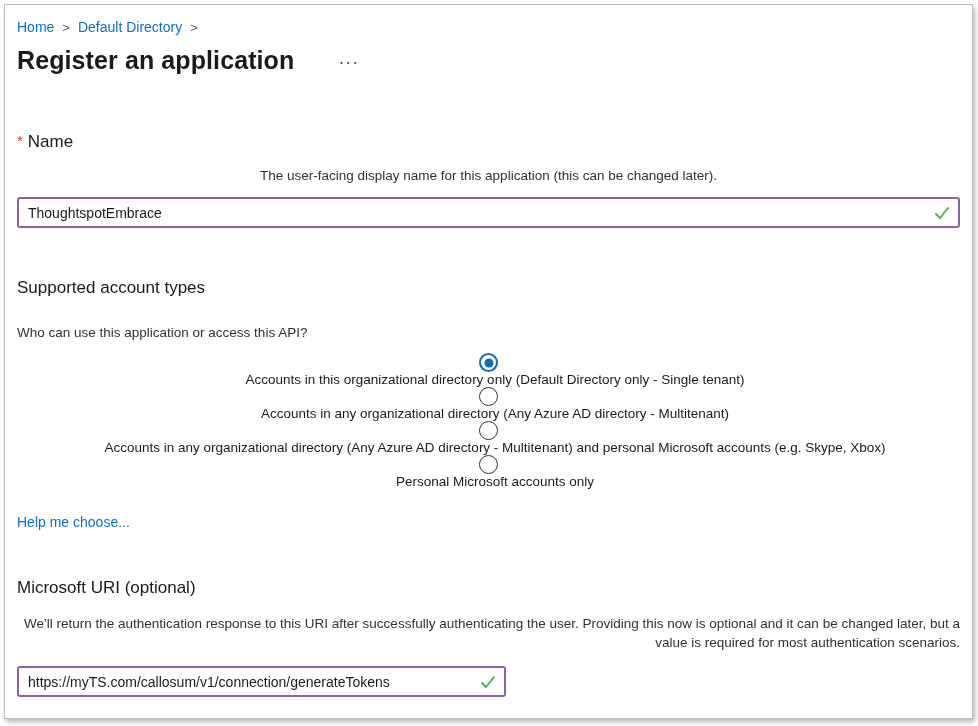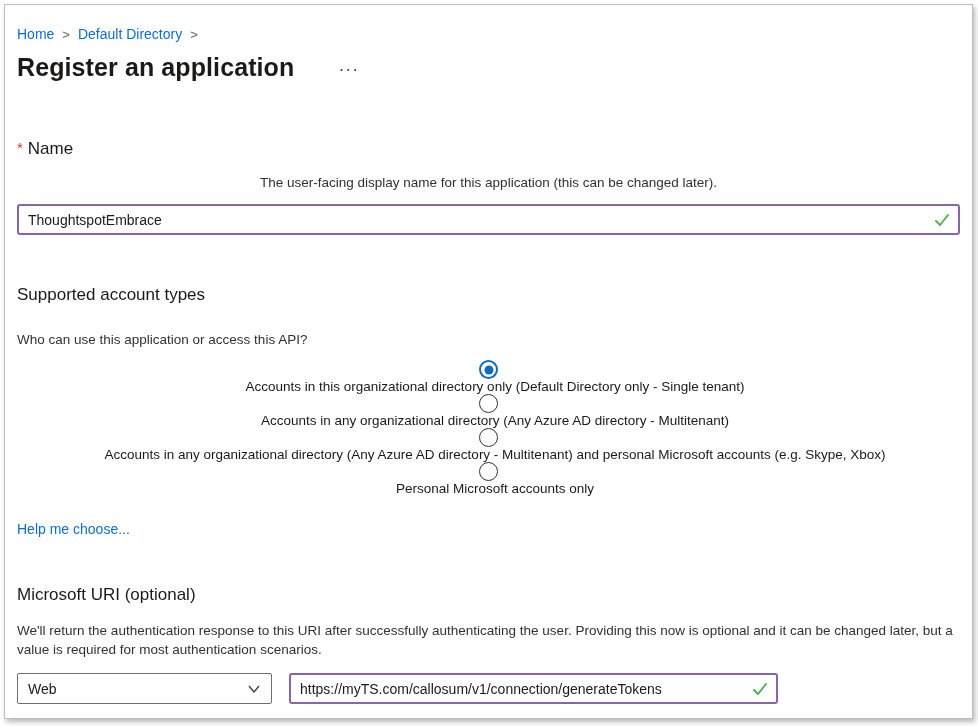--- a/index.html
+++ b/index.html
@@ -27,21 +27,21 @@
     width: 969px; height: 715px;
     background: #ffffff;
     border: 1px solid var(--page-border);
     box-shadow: 2px 3px 5px rgba(0,0,0,0.28);
     padding: 10px 12px 0 12px;
     overflow: hidden;
   }
   
   .breadcrumb {
     display: flex; align-items: center; gap: 8px;
-    font-size: 14px; margin-top: 11px;
+    font-size: 14px; margin-top: 4px;
   }
   .crumb { color: var(--link-blue); cursor: pointer; }
   .crumb-sep { color: #605e5c; font-size: 13px; }
   
   .title-row { display: flex; align-items: center; gap: 44px; margin-top: 11px; }
   h1.page-title {
     font-size: 25px; font-weight: 700; color: var(--text-dark);
     letter-spacing: 0.1px;
   }
   .title-ellipsis { color: #494846; font-size: 18px; letter-spacing: 1px; cursor: pointer; line-height: 10px; padding-top: 2px; }
@@ -93,21 +93,21 @@
     background: var(--accent-blue);
   }
   .radio-label { font-size: 13.5px; color: var(--text-dark); margin-left: 13px; white-space: nowrap; }
   .help-link {
     display: inline-block;
     margin-top: 25px;
     color: var(--link-blue); font-size: 14px; cursor: pointer;
   }
   
   .redirect-section { margin-top: 47px; }
-  .redirect-section .hint { margin-top: 16px; max-width: 946px; line-height: 19px; }
+  .redirect-section .hint { margin-top: 16px; max-width: 946px; line-height: 19px; text-align: right; }
   .redirect-row { display: flex; align-items: center; margin-top: 14px; gap: 17px; }
   .platform-select {
     position: relative;
     width: 255px; height: 31px;
     border: 1px solid var(--border-gray);
     border-radius: 2px;
     display: flex; align-items: center;
     padding: 0 10px;
     font-size: 14px; color: var(--text-dark);
     cursor: pointer;
@@ -170,28 +170,20 @@
         <span class="radio-label">Personal Microsoft accounts only</span>
       </div>
     </div>
     <span class="help-link">Help me choose...</span>
   </section>
 
   <section class="redirect-section">
     <div class="section-label">Microsoft URI (optional)</div>
     <div class="hint">We'll return the authentication response to this URI after successfully authenticating the user. Providing this now is optional and it can be changed later, but a value is required for most authentication scenarios.</div>
     <div class="redirect-row">
-      <div class="platform-select">
-        <span>Web</span>
-        <span class="select-chevron">
-          <svg width="14" height="14" viewBox="0 0 14 14">
-              <polyline points="2,4 7,10 12,4" fill="none" stroke="#444" stroke-width="1.4" stroke-linejoin="round"></polyline>
-            </svg>
-        </span>
-      </div>
       <div class="uri-input-wrap">
         <input class="text-input" type="text" value="https://myTS.com/callosum/v1/connection/generateTokens" style="">
         <span class="valid-check">
           <svg width="16" height="16" viewBox="0 0 16 16">
               <polyline points="2,9 6,13 14,3" fill="none" stroke="#54b054" stroke-width="2" stroke-linecap="round" stroke-linejoin="round"></polyline>
             </svg>
         </span>
       </div>
     </div>
   </section>

